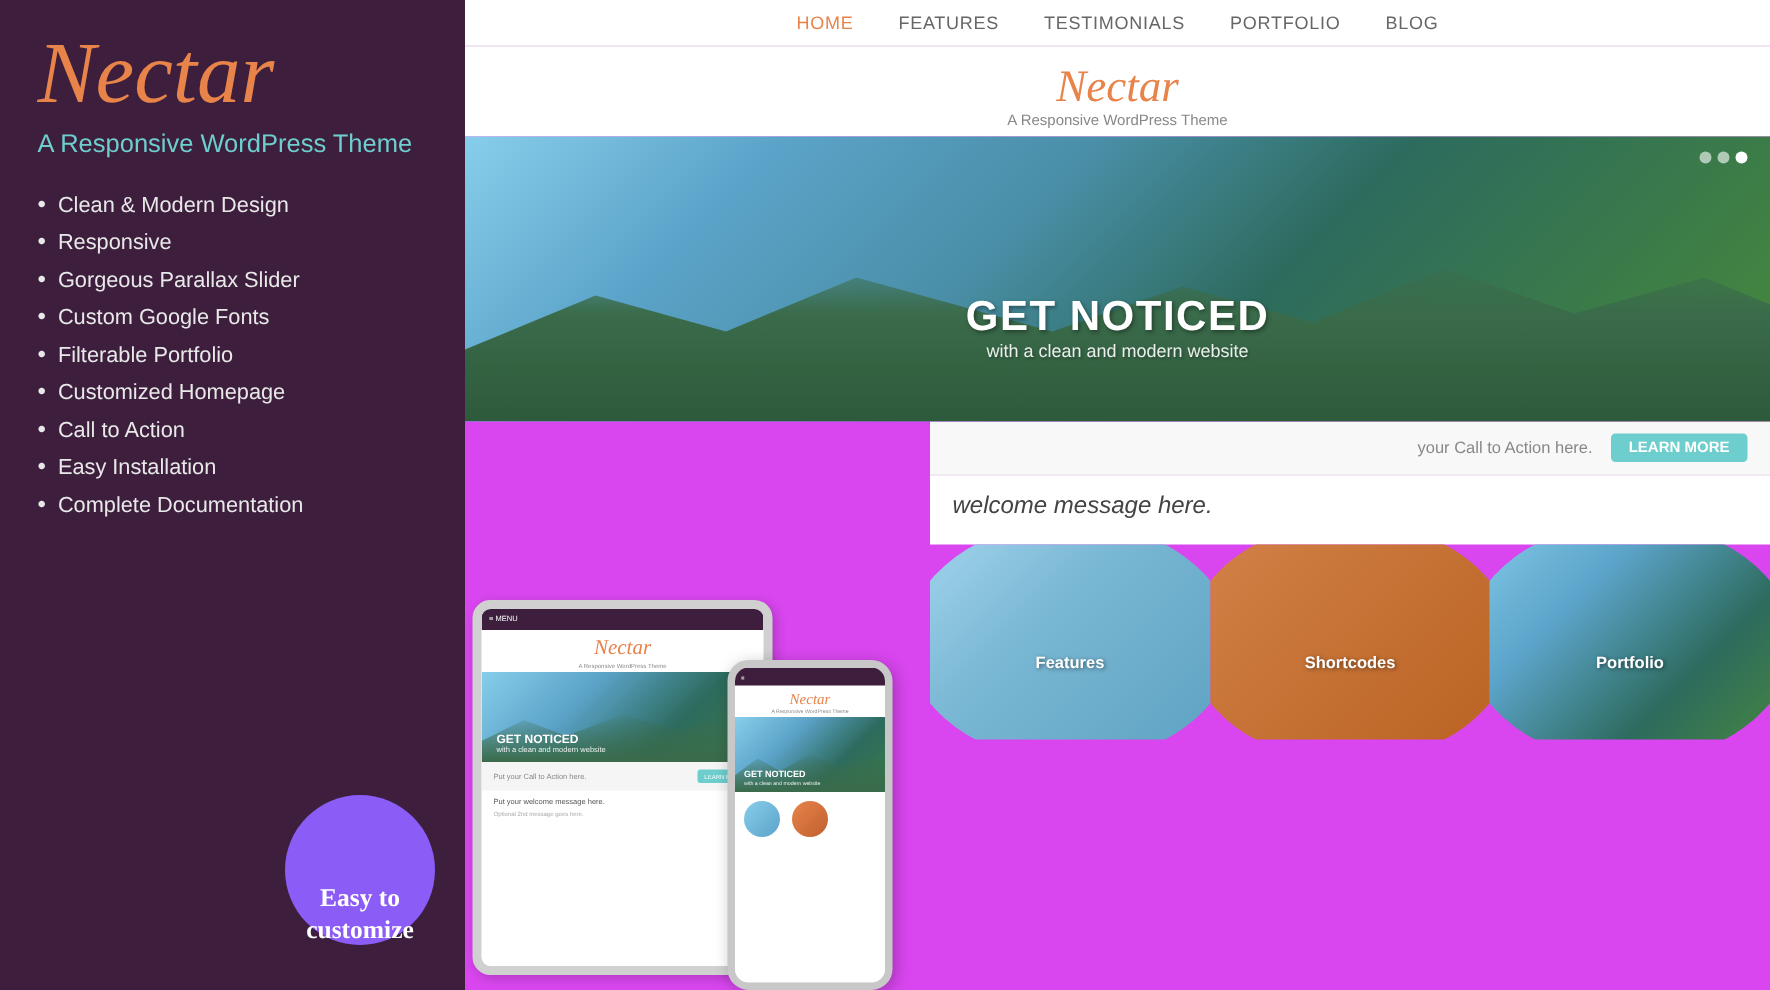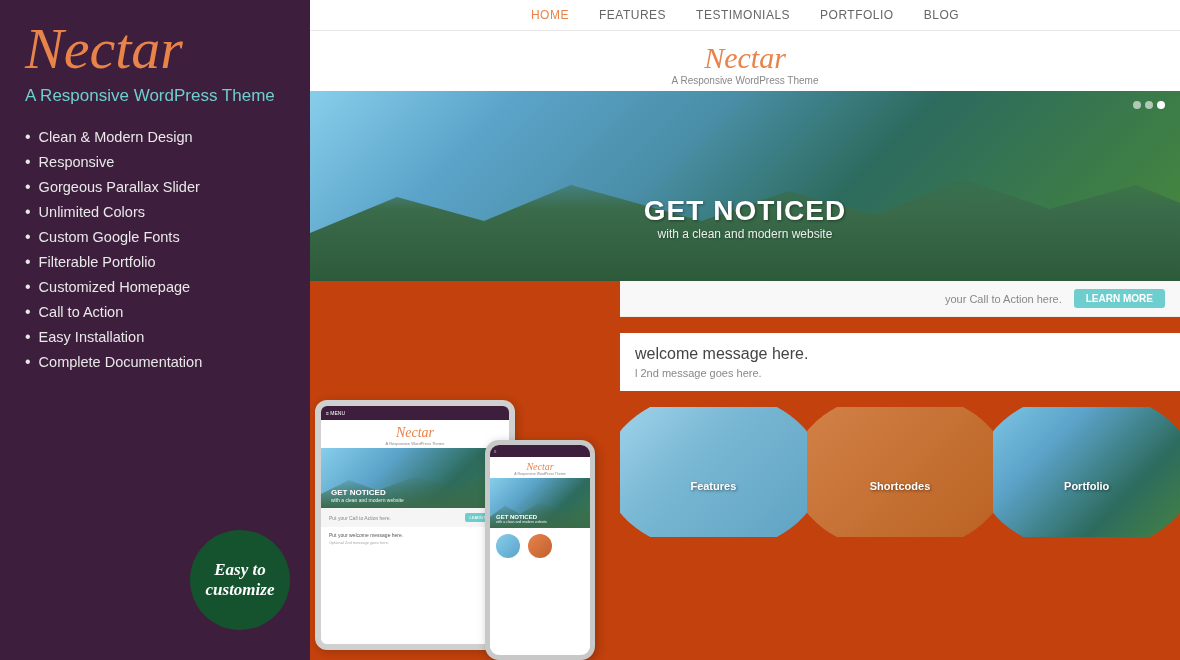--- a/index.html
+++ b/index.html
@@ -59,40 +59,39 @@
       margin-right: 8px;
       font-size: 16px;
     }
 
     .easy-badge {
       position: absolute;
       bottom: 30px;
       right: 20px;
       width: 100px;
       height: 100px;
-      background: #14532d;
+      background: #8b5cf6;
       border-radius: 50%;
       display: flex;
-      align-items: center;
+      align-items: flex-end;
       justify-content: center;
       text-align: center;
       color: white;
       font-size: 17px;
-      font-style: italic;
       font-weight: bold;
       line-height: 1.2;
       font-family: Georgia, serif;
     }
 
     
     .right-panel {
       flex: 1;
       display: flex;
       flex-direction: column;
-      background: #c2410c;
+      background: #d946ef;
       overflow: hidden;
     }
 
     
     .top-nav {
       display: flex;
       align-items: center;
       justify-content: center;
       gap: 30px;
       padding: 8px 20px;
@@ -444,20 +443,21 @@
     
     .welcome-section {
       padding: 12px 15px;
       background: #fff;
     }
 
     .welcome-title {
       font-size: 16px;
       color: #444;
       margin-bottom: 4px;
+      font-style: italic;
     }
 
     .welcome-sub {
       font-size: 11px;
       color: #888;
     }
 
     .bottom-content {
       flex: 1;
       display: flex;
@@ -468,21 +468,20 @@
       width: 310px;
       position: relative;
       overflow: hidden;
     }
 
     .bottom-right-site {
       flex: 1;
       display: flex;
       flex-direction: column;
       overflow: hidden;
-      gap: 16px;
     }
 
     .circles-container {
       display: flex;
       height: 130px;
       overflow: hidden;
     }
 
     .circle-item {
       flex: 1;
@@ -522,23 +521,20 @@
   <div class="tagline">A Responsive WordPress Theme</div>
   <ul class="features-list">
     <li>
         <span>Clean &amp; Modern Design</span>
       </li>
     <li>
         <span>Responsive</span>
       </li>
     <li>
         <span>Gorgeous Parallax Slider</span>
-      </li>
-    <li>
-        <span>Unlimited Colors</span>
       </li>
     <li>
         <span>Custom Google Fonts</span>
       </li>
     <li>
         <span>Filterable Portfolio</span>
       </li>
     <li>
         <span>Customized Homepage</span>
       </li>
@@ -645,21 +641,20 @@
 
     <div class="bottom-right-site" style="flex:1;display:flex;flex-direction:column;">
 
       <div class="cta-strip">
         <span>your Call to Action here.</span>
         <span class="cta-learn-btn">LEARN MORE</span>
       </div>
 
       <div class="welcome-section">
         <div class="welcome-title">welcome message here.</div>
-        <div class="welcome-sub">l 2nd message goes here.</div>
       </div>
 
       <div class="circles-container">
         <div class="circle-item">
           <div class="circle-bg c1" style="border-radius:50%;position:absolute;top:-15px;left:-15px;right:-15px;bottom:-15px;"></div>
           <div class="circle-overlay-label">Features</div>
         </div>
         <div class="circle-item">
           <div class="circle-bg c2" style="border-radius:50%;position:absolute;top:-15px;left:-15px;right:-15px;bottom:-15px;"></div>
           <div class="circle-overlay-label">Shortcodes</div>

